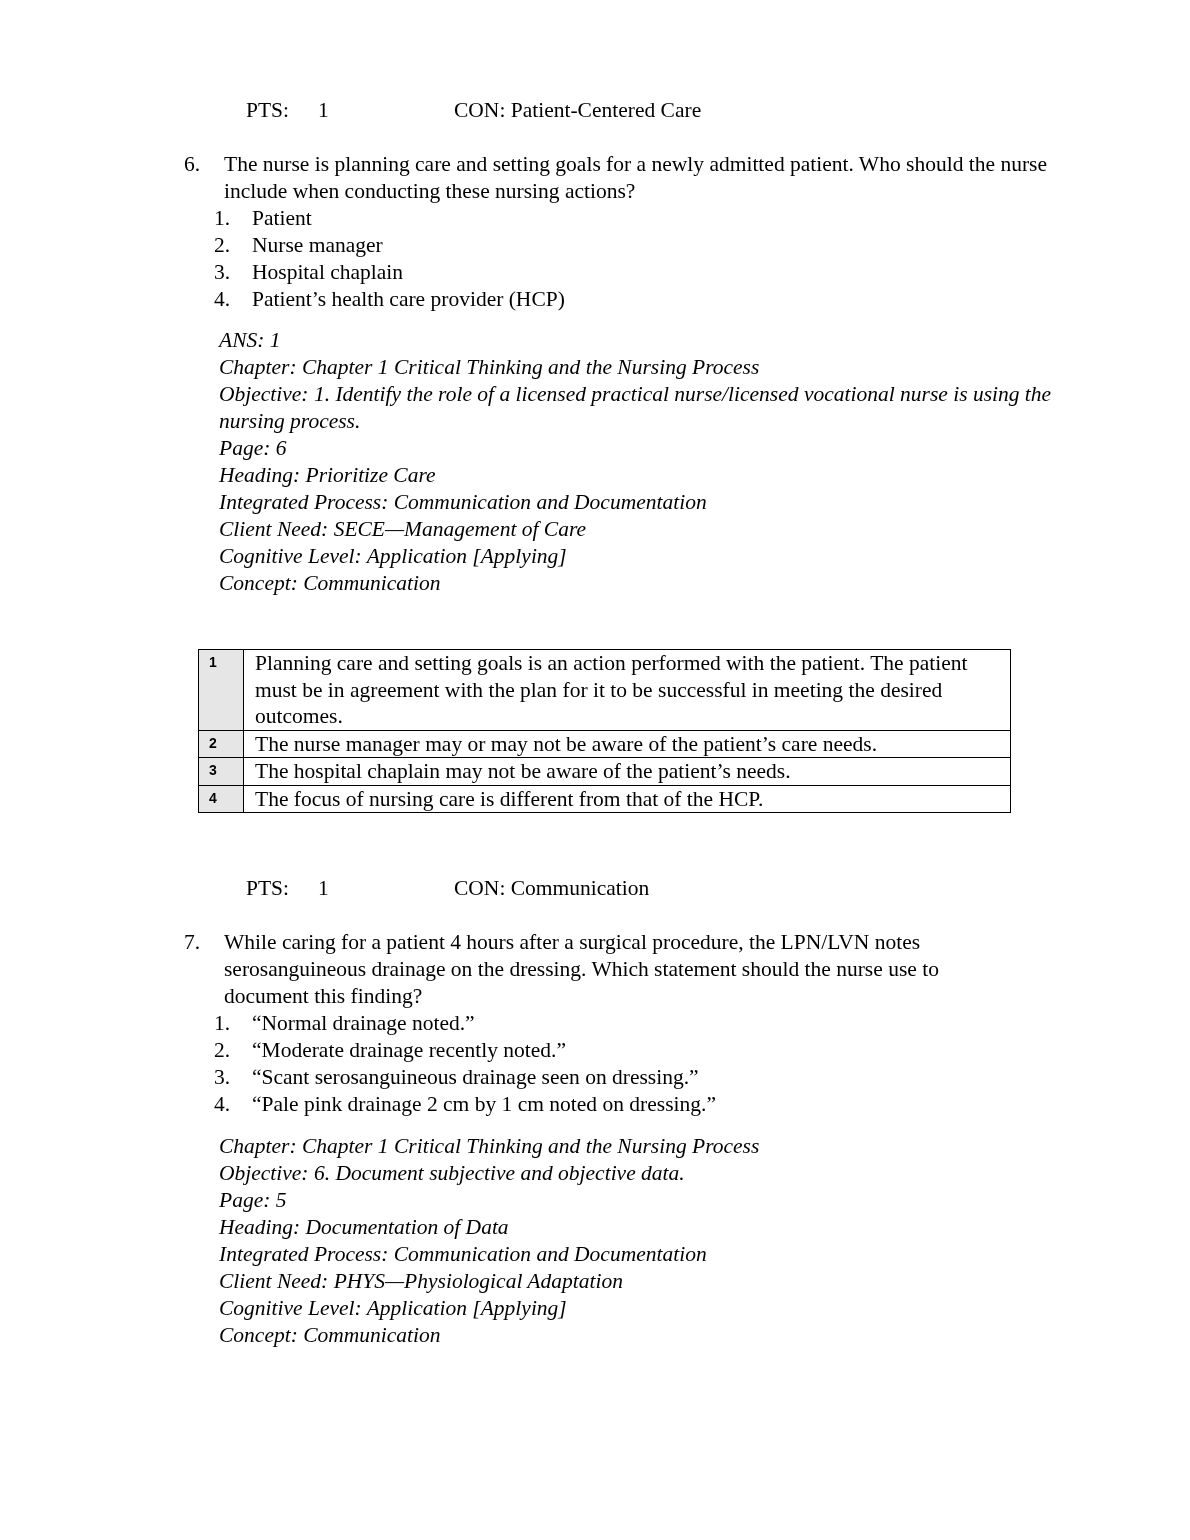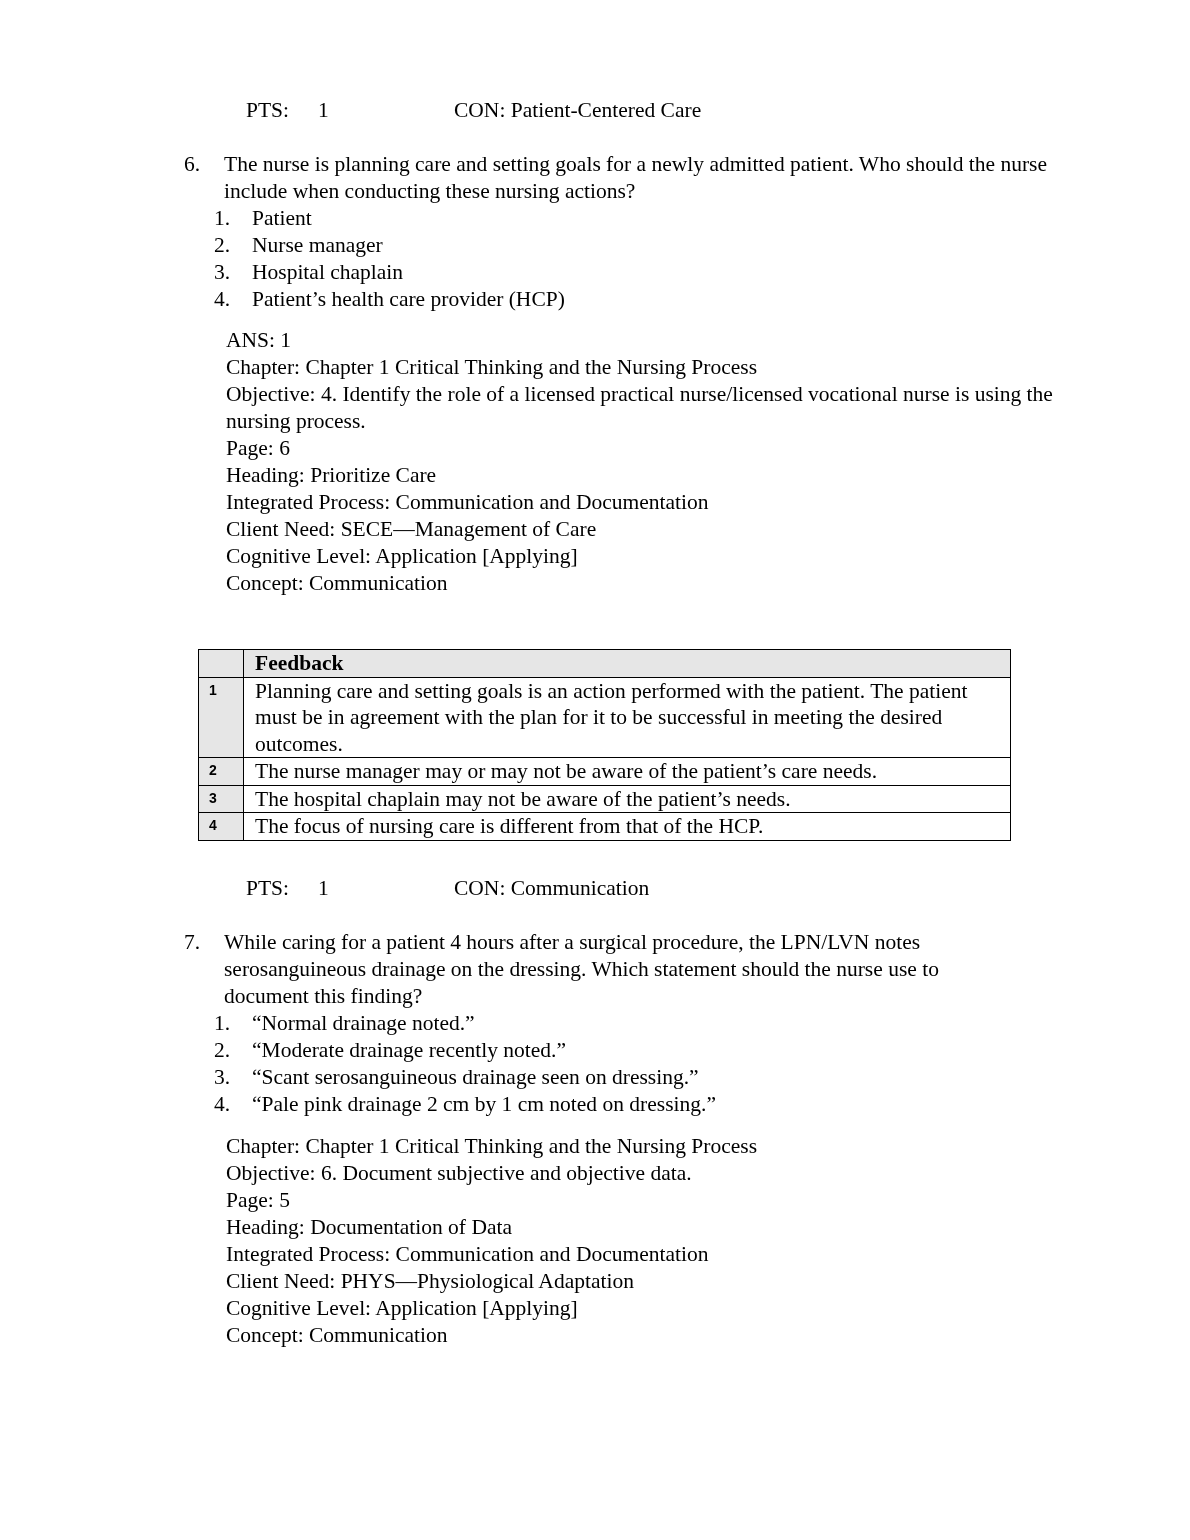--- a/index.html
+++ b/index.html
@@ -10,21 +10,21 @@
   }
   .pts-row { position: absolute; left: 209px; white-space: nowrap; margin-left: 37px; }
   .pts-row .pts-label { display: inline-block; width: 72px; }
   .pts-row .pts-val { display: inline-block; width: 136px; }
   .q { position: absolute; left: 184px; width: 900px; }
   .q .qnum { position: absolute; left: 0; top: 0; }
   .q .qtext { margin-left: 40px; width: 850px; }
   .opts { margin: 0; padding: 0; list-style: none; }
   .opts li { position: relative; padding-left: 68px; }
   .opts li .onum { position: absolute; left: 30px; }
-  .meta { position: absolute; left: 226px; width: 880px; }
+  .meta { position: absolute; left: 219px; width: 880px; font-style: italic; }
   .meta div { line-height: 27px; }
   table.fb {
     position: absolute; left: 198px; top: 649px; width: 813px;
     border-collapse: collapse; font-size: 21.5px;
   }
   table.fb td { border: 1.5px solid #000; padding: 0 0 0 11px; vertical-align: top; line-height: 26.5px; }
   table.fb td.num {
     width: 34px; background: #e6e6e6; font-family: "Liberation Sans", "DejaVu Sans", sans-serif;
     font-weight: bold; font-size: 14px; padding: 0 0 0 10px; line-height: 24px;
   }
@@ -46,35 +46,31 @@
     <li><span class="onum">1.</span><span>Patient</span></li>
     <li><span class="onum">2.</span><span>Nurse manager</span></li>
     <li><span class="onum">3.</span><span>Hospital chaplain</span></li>
     <li><span class="onum">4.</span><span>Patient’s health care provider (HCP)</span></li>
   </ul>
 </div>
 
 <div class="meta" style="top:327px;">
   <div>ANS:  1</div>
   <div>Chapter: Chapter 1 Critical Thinking and the Nursing Process</div>
-  <div>Objective: 4. Identify the role of a licensed practical nurse/licensed vocational nurse is using the nursing process.</div>
+  <div>Objective: 1. Identify the role of a licensed practical nurse/licensed vocational nurse is using the nursing process.</div>
   <div>Page: 6</div>
   <div>Heading: Prioritize Care</div>
   <div>Integrated Process: Communication and Documentation</div>
   <div>Client Need: SECE—Management of Care</div>
   <div>Cognitive Level: Application [Applying]</div>
   <div>Concept: Communication</div>
 </div>
 
 <table class="fb">
   <tbody>
-      <tr class="head">
-    <td class="num"></td>
-    <td class="text">Feedback</td>
-  </tr>
   <tr>
     <td class="num">1</td>
     <td class="text">Planning care and setting goals is an action performed with the patient. The patient must be in agreement with the plan for it to be successful in meeting the desired outcomes.</td>
   </tr>
   <tr>
     <td class="num">2</td>
     <td class="text">The nurse manager may or may not be aware of the patient’s care needs.</td>
   </tr>
   <tr>
     <td class="num">3</td>

